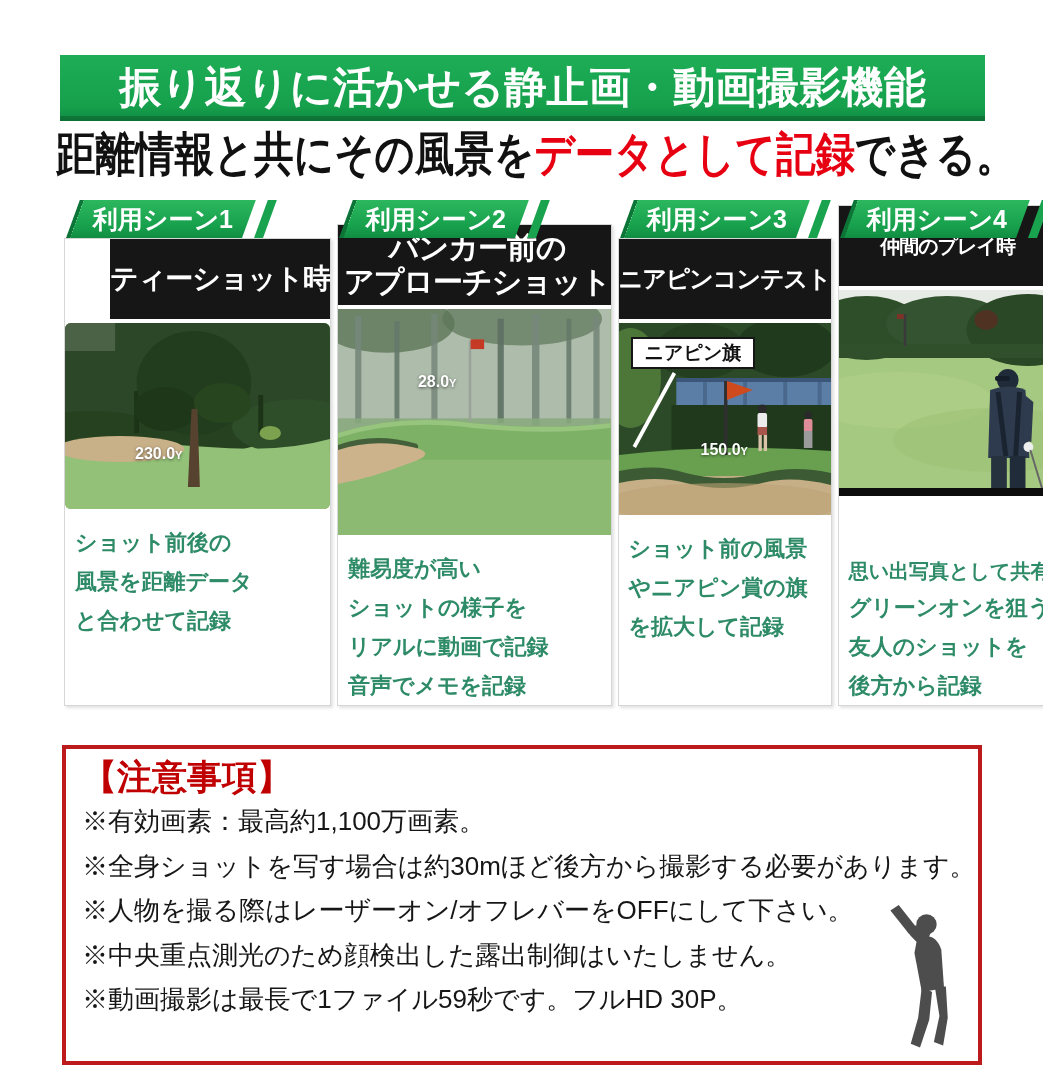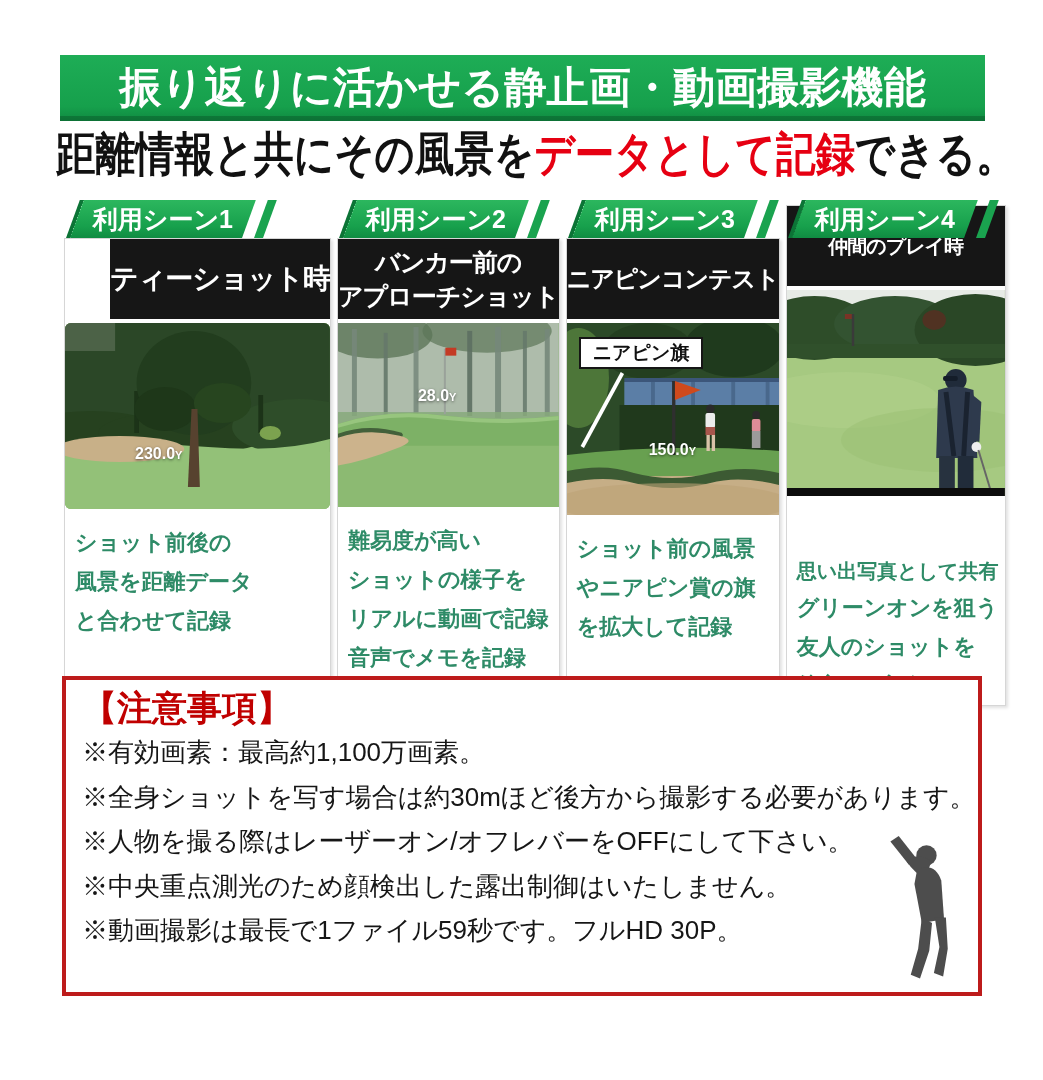--- a/index.html
+++ b/index.html
@@ -52,27 +52,27 @@
     border:1px solid #d6d6d6; background:#fff;
     box-shadow:2px 2px 3px rgba(0,0,0,0.12);
   }
   .chead {
     height:84px; background:#161616; color:#fff; border-bottom:4px solid #fff;
     display:flex; flex-direction:column; align-items:center; justify-content:center;
     font-weight:bold; text-align:center; letter-spacing:-1px;
   }
   .chead div { white-space:nowrap; }
   .chead-1 { font-size:28px;margin-left:45px; }
-  .chead-2 { font-size:25px; line-height:34px; }
+  .chead-2 { font-size:30px; line-height:34px;padding-left:6px; }
   .chead-3 { font-size:24px; }
   .chead-4 { font-size:20px; }
   .photo { position:relative; overflow:hidden; background:#8fbe74; }
   .photo svg { display:block; width:100%; height:100%; }
   .photo-1 { height:186px;border-radius:6px; }
-  .photo-2 { height:184px; }
+  .photo-2 { height:226px; }
   .photo-3 { height:192px; }
   .photo-4 { height:206px; }
   .dist {
     position:absolute; color:#fff; font-weight:bold; font-size:16px;
     text-shadow:0 1px 3px rgba(0,0,0,0.55); white-space:nowrap;
   }
   .dist .unit { font-size:11px; }
   .photo-1 .dist { left:70px; top:122px; }
   .photo-2 .dist { left:80px; top:64px; }
   .photo-3 .dist { left:82px; top:118px; }
@@ -82,21 +82,21 @@
     font-weight:bold; color:#111; white-space:nowrap;
   }
   .desc {
     flex:1; padding:14px 6px 0 10px; color:#2e8b67;
     font-weight:bold; font-size:22px; line-height:39px;
   }
   .desc div { white-space:nowrap; }
   .desc .small { font-size:20px; line-height:34px;margin-top:44px; }
   
   .notes {
-    position:absolute; left:62px; top:676px; width:920px; height:320px;
+    position:absolute; left:62px; top:745px; width:920px; height:320px;
     border:4px solid #bd1b1b; background:#fff; padding:6px 10px 0 16px;
   }
   .notes-title { color:#c00000; font-size:35px; font-weight:900; line-height:44px; }
   .note-line { color:#161616; font-size:26px; line-height:44.5px; white-space:nowrap; }
   .golfer {
     position:absolute; right:10px; bottom:8px; width:96px; height:148px;
   }
 </style>
 </head>
 <body>

